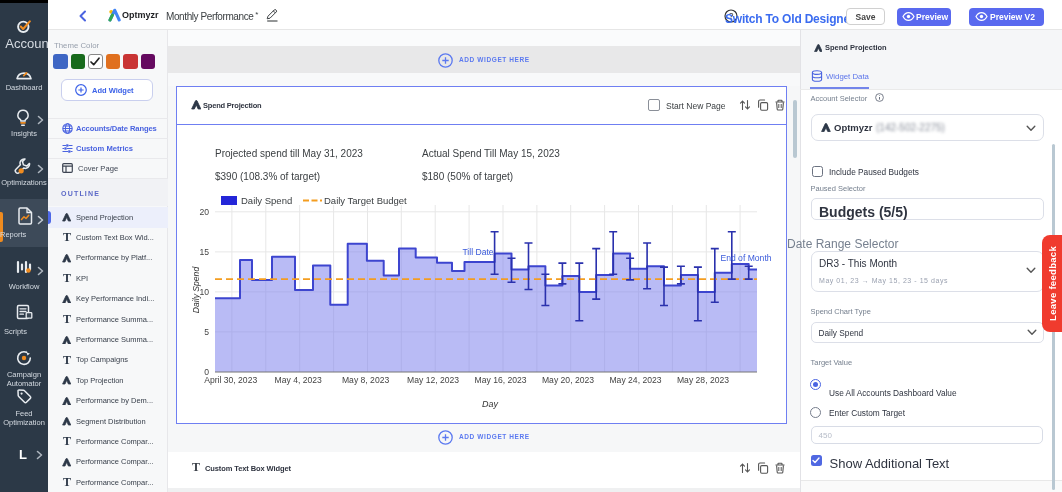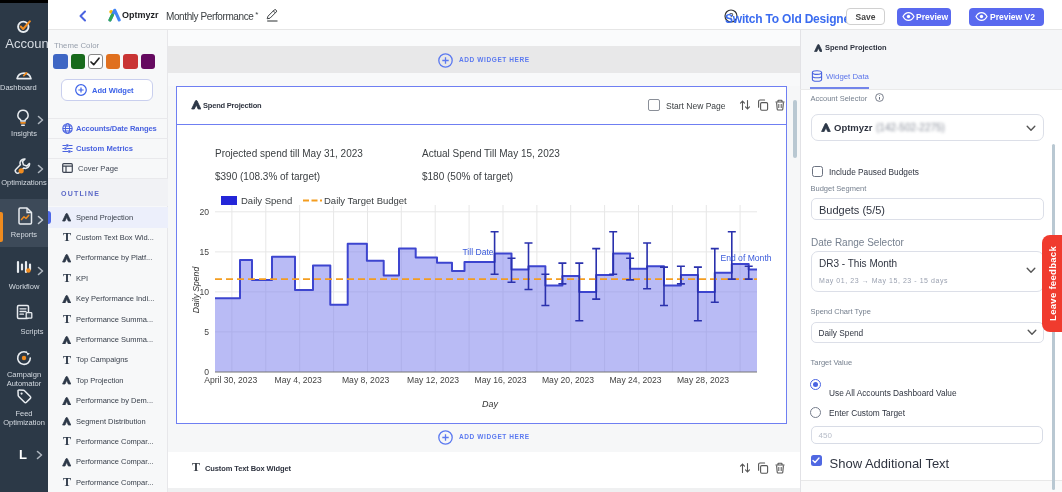--- a/index.html
+++ b/index.html
@@ -161,21 +161,21 @@
 <div class="abs" style="left:0;top:0;width:48px;height:2.5px;background:#000"></div>
 <svg class="abs" style="left:17px;top:20px" width="15" height="13" viewBox="0 0 15 13">
 <circle cx="6.3" cy="6.8" r="5.2" fill="none" stroke="#e8ecf0" stroke-width="1.9"></circle>
 <path d="M3.8 6.6 L6.1 9 L12.8 1.4" stroke="#ef8b1f" stroke-width="2.1" fill="none" stroke-linecap="round" stroke-linejoin="round"></path>
   </svg>
 <div class="abs" style="left:0;top:40px;width:64px;text-align:center;font-size:13px;color:#d5dbe2;line-height:8.5px">Accounts</div>
 <svg class="abs" style="left:15px;top:66px" width="18" height="15" viewBox="0 0 18 15">
 <path d="M2 12.6 a7.2 7.2 0 0 1 14 0 Z" fill="none" stroke="#e8ecf0" stroke-width="1.6" stroke-linejoin="round"></path>
 <path d="M8.8 9.6 L11.6 6.9" stroke="#ef8b1f" stroke-width="1.8" stroke-linecap="round"></path>
   </svg>
-<div class="abs" style="left:0;top:84px;width:48px;font-size:7.5px;color:#d5dbe2;line-height:8.5px">Dashboard</div>
+<div class="abs" style="left:0;top:84px;width:48px;text-align:center;font-size:7.5px;color:#d5dbe2;line-height:8.5px">Dashboard</div>
 <svg class="abs" style="left:15px;top:109px" width="16" height="17" viewBox="0 0 16 17">
 <path d="M8 1.2 a5 5 0 0 1 2.8 9.2 c-.6.4-.8 1-.8 1.6 h-4 c0-.6-.2-1.2-.8-1.6 A5 5 0 0 1 8 1.2 Z" fill="none" stroke="#e8ecf0" stroke-width="1.5"></path>
 <path d="M6 13.9 h4" stroke="#ef8b1f" stroke-width="1.6" stroke-linecap="round"></path>
 <path d="M6.7 16.3 h2.6" stroke="#e8ecf0" stroke-width="1.4" stroke-linecap="round"></path>
   </svg>
 <svg class="abs" style="left:37px;top:115px" width="7" height="10" viewBox="0 0 7 10">
     <path d="M1.5 1.5 L5.5 5 L1.5 8.5" stroke="#aeb6bf" stroke-width="1.6" fill="none" stroke-linecap="round" stroke-linejoin="round"></path>
   </svg>
 <div class="abs" style="left:0;top:130px;width:48px;text-align:center;font-size:7.5px;color:#d5dbe2;line-height:8.5px">Insights</div>
 <svg class="abs" style="left:14px;top:157px" width="18" height="18" viewBox="0 0 18 18">
@@ -189,35 +189,35 @@
 <div class="abs" style="left:0;top:199px;width:48px;height:48px;background:#3d4a59"></div>
 <div class="abs" style="left:0;top:212px;width:2.5px;height:30px;background:#ef8b1f;border-radius:0 2px 2px 0"></div>
 <svg class="abs" style="left:17px;top:207px" width="16" height="18" viewBox="0 0 16 18">
 <path d="M2 2.2 a1.2 1.2 0 0 1 1.2-1.2 H10 L14.5 5.5 V15.8 a1.2 1.2 0 0 1-1.2 1.2 H3.2 A1.2 1.2 0 0 1 2 15.8 Z" fill="none" stroke="#e8ecf0" stroke-width="1.5" stroke-linejoin="round"></path>
 <path d="M10 1 V5.5 H14.5" fill="none" stroke="#e8ecf0" stroke-width="1.3"></path>
 <path d="M4.5 12.5 L7 9.8 L9 11.5 L11.8 8.2" stroke="#ef8b1f" stroke-width="1.5" fill="none" stroke-linecap="round" stroke-linejoin="round"></path>
   </svg>
 <svg class="abs" style="left:37px;top:215px" width="7" height="10" viewBox="0 0 7 10">
     <path d="M1.5 1.5 L5.5 5 L1.5 8.5" stroke="#c3cad2" stroke-width="1.6" fill="none" stroke-linecap="round" stroke-linejoin="round"></path>
   </svg>
-<div class="abs" style="left:0;top:231px;width:48px;text-align:center;font-size:7.5px;color:#d5dbe2;line-height:8.5px">Reports</div>
+<div class="abs" style="left:0;top:231px;width:48px;text-align:left;font-size:7.5px;color:#d5dbe2;line-height:8.5px">Reports</div>
 <svg class="abs" style="left:15px;top:259px" width="18" height="16" viewBox="0 0 18 16">
 <path d="M3 3 v10 M7 5.5 v5 M11 3 v10 M15 5.5 v5" stroke="#e8ecf0" stroke-width="2.2" stroke-linecap="round"></path>
 <circle cx="13.4" cy="11.5" r="2.3" fill="#ef8b1f"></circle>
   </svg>
 <svg class="abs" style="left:37px;top:266px" width="7" height="10" viewBox="0 0 7 10">
     <path d="M1.5 1.5 L5.5 5 L1.5 8.5" stroke="#aeb6bf" stroke-width="1.6" fill="none" stroke-linecap="round" stroke-linejoin="round"></path>
   </svg>
 <div class="abs" style="left:0;top:283px;width:48px;text-align:center;font-size:7.5px;color:#d5dbe2;line-height:8.5px">Workflow</div>
 <svg class="abs" style="left:16px;top:304px" width="17" height="16" viewBox="0 0 17 16">
 <rect x="1.5" y="1.5" width="11" height="13" rx="1.2" fill="none" stroke="#e8ecf0" stroke-width="1.5"></rect>
 <path d="M4 4.8 h6 M4 7.5 h6 M4 10.2 h3.4" stroke="#e8ecf0" stroke-width="1.3" stroke-linecap="round"></path>
 <rect x="10.2" y="8.6" width="5.6" height="5.6" rx="0.8" fill="#3a4754" stroke="#e8ecf0" stroke-width="1.3"></rect>
   </svg>
-<div class="abs" style="left:16px;top:328px;width:32px;text-align:center;font-size:7.5px;color:#d5dbe2;line-height:8.5px">Scripts</div>
+<div class="abs" style="left:4px;top:328px;width:32px;text-align:left;font-size:7.5px;color:#d5dbe2;line-height:8.5px">Scripts</div>
 <svg class="abs" style="left:15px;top:349px" width="18" height="18" viewBox="0 0 18 18">
 <path d="M15.3 9 A6.3 6.3 0 1 1 11.6 3.3" fill="none" stroke="#e8ecf0" stroke-width="1.6" stroke-linecap="round"></path>
 <path d="M11 0.8 L12 3.8 L15 4.4 L12.4 6.4 Z" fill="#e8ecf0"></path>
 <circle cx="9" cy="9" r="2.2" fill="#ef8b1f"></circle>
   </svg>
 <div class="abs" style="left:0;top:371px;width:48px;text-align:center;font-size:7.5px;color:#d5dbe2;line-height:8.5px">Campaign<br>Automator</div>
 <svg class="abs" style="left:16px;top:388px" width="17" height="17" viewBox="0 0 17 17">
 <path d="M2 2.8 a0.9 0.9 0 0 1 .9-.9 l4.6.3 a1.6 1.6 0 0 1 1 .5 l5.8 5.8 a1.3 1.3 0 0 1 0 1.9 l-3.9 3.9 a1.3 1.3 0 0 1-1.9 0 L2.7 8.5 a1.6 1.6 0 0 1-.5-1 Z" fill="none" stroke="#e8ecf0" stroke-width="1.5"></path>
 <circle cx="5.6" cy="5.6" r="1.1" fill="#e8ecf0"></circle>
   </svg>
@@ -335,24 +335,24 @@
 <svg style="position:absolute;left:821px;top:123px" width="9.9" height="9" viewBox="0 0 12 11">
     <path d="M0.7 10.4 L5.1 1 Q6 -0.4 6.9 1 L11.3 10.4 L8.2 10.4 L6 5.6 L3.8 10.4 Z" fill="#2d3848" stroke="#2d3848" stroke-width="1" stroke-linejoin="round"></path>
   </svg>
 <div class="abs" style="left:834px;top:122px;font-size:9.5px;font-weight:bold;color:#2f3440">Optmyzr</div>
 <div class="abs" style="left:876px;top:122px;font-size:10px;color:#878d99;filter:blur(1.8px)">(142-502-2275)</div>
 <svg class="abs" style="left:1026px;top:124.5px" width="10" height="7" viewBox="0 0 10 7">
     <path d="M1.2 1.2 L5 5.2 L8.8 1.2" stroke="#555" stroke-width="1.4" fill="none" stroke-linecap="round" stroke-linejoin="round"></path>
   </svg>
 <div class="abs" style="left:811.5px;top:165.5px;width:11px;height:11px;border:1.4px solid #6b7280;border-radius:2.5px;background:#fff"></div>
 <div class="abs" style="left:829px;top:166.5px;font-size:8.3px;color:#2f3440">Include Paused Budgets</div>
-<div class="abs" style="left:810.5px;top:184px;font-size:7.5px;color:#76808f">Budget Segment</div>
+<div class="abs" style="left:810.5px;top:184px;font-size:7.5px;color:#76808f">Paused Selector</div>
 <div class="abs" style="left:810.5px;top:198px;width:233px;height:21.5px;border:1px solid #dcdfe8;border-radius:5px;background:#fff"></div>
-<div class="abs" style="left:819px;top:204px;font-size:11px;font-weight:normal;color:#2f3440">Budgets (5/5)</div>
-<div class="abs" style="left:811px;top:237px;font-size:10px;color:#76808f">Date Range Selector</div>
+<div class="abs" style="left:819px;top:204px;font-size:14px;font-weight:bold;color:#2f3440">Budgets (5/5)</div>
+<div class="abs" style="left:787px;top:237px;font-size:12px;color:#76808f">Date Range Selector</div>
 <div class="abs" style="left:810.5px;top:251px;width:233px;height:40.5px;border:1px solid #dcdfe8;border-radius:7px;background:#fff"></div>
 <div class="abs" style="left:819px;top:258px;font-size:10px;color:#2f3440">DR3 - This Month</div>
 <div class="abs" style="left:819px;top:277px;font-size:7px;letter-spacing:0.55px;color:#9aa1b0">May 01, 23 → May 15, 23 - 15 days</div>
 <svg class="abs" style="left:1026px;top:266.5px" width="10" height="7" viewBox="0 0 10 7">
     <path d="M1.2 1.2 L5 5.2 L8.8 1.2" stroke="#555" stroke-width="1.4" fill="none" stroke-linecap="round" stroke-linejoin="round"></path>
   </svg>
 <div class="abs" style="left:810.5px;top:307px;font-size:7.5px;color:#76808f">Spend Chart Type</div>
 <div class="abs" style="left:810.5px;top:322px;width:233px;height:20.5px;border:1px solid #dcdfe8;border-radius:5px;background:#fff"></div>
 <div class="abs" style="left:818.5px;top:327.5px;font-size:8.3px;color:#2f3440">Daily Spend</div>
 <svg class="abs" style="left:1027px;top:329px" width="10" height="7" viewBox="0 0 10 7">

